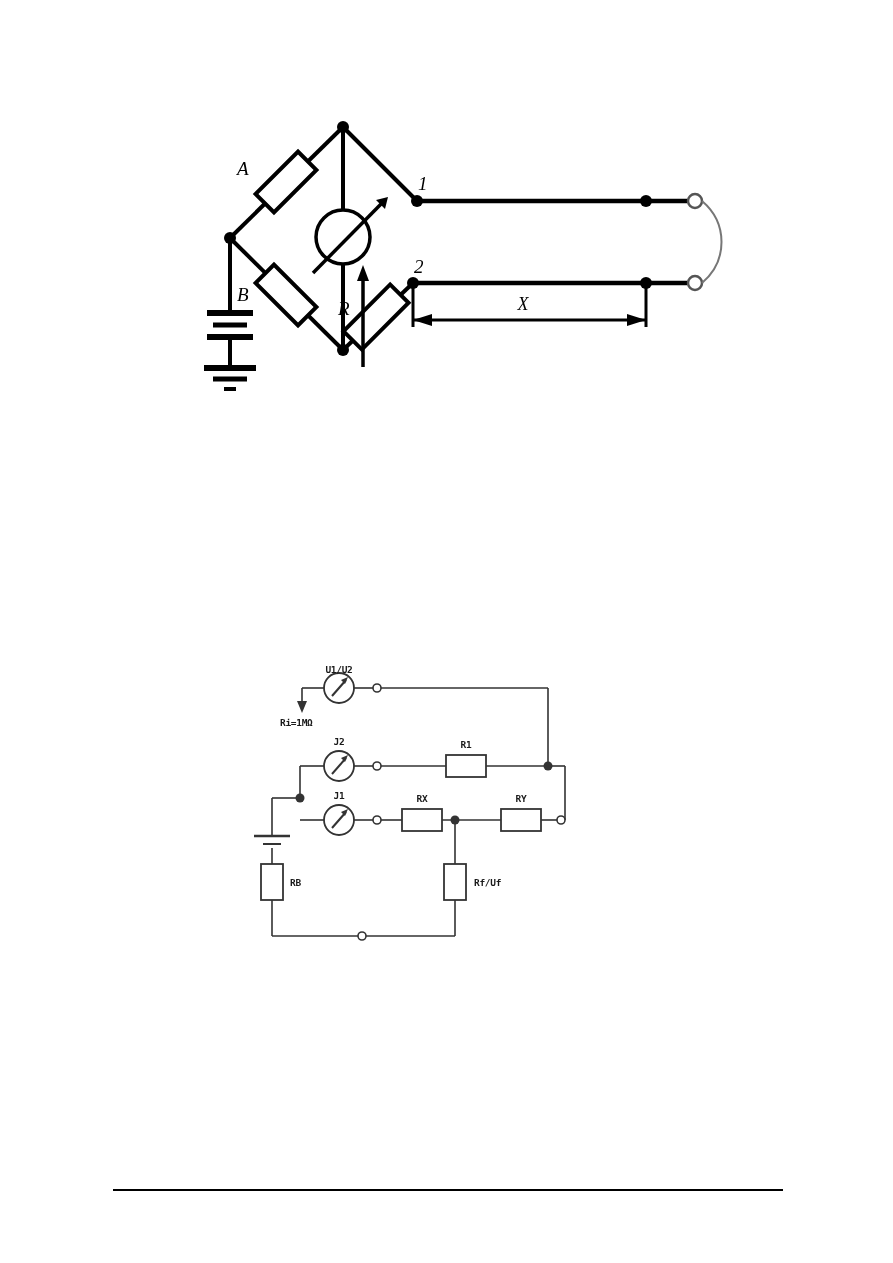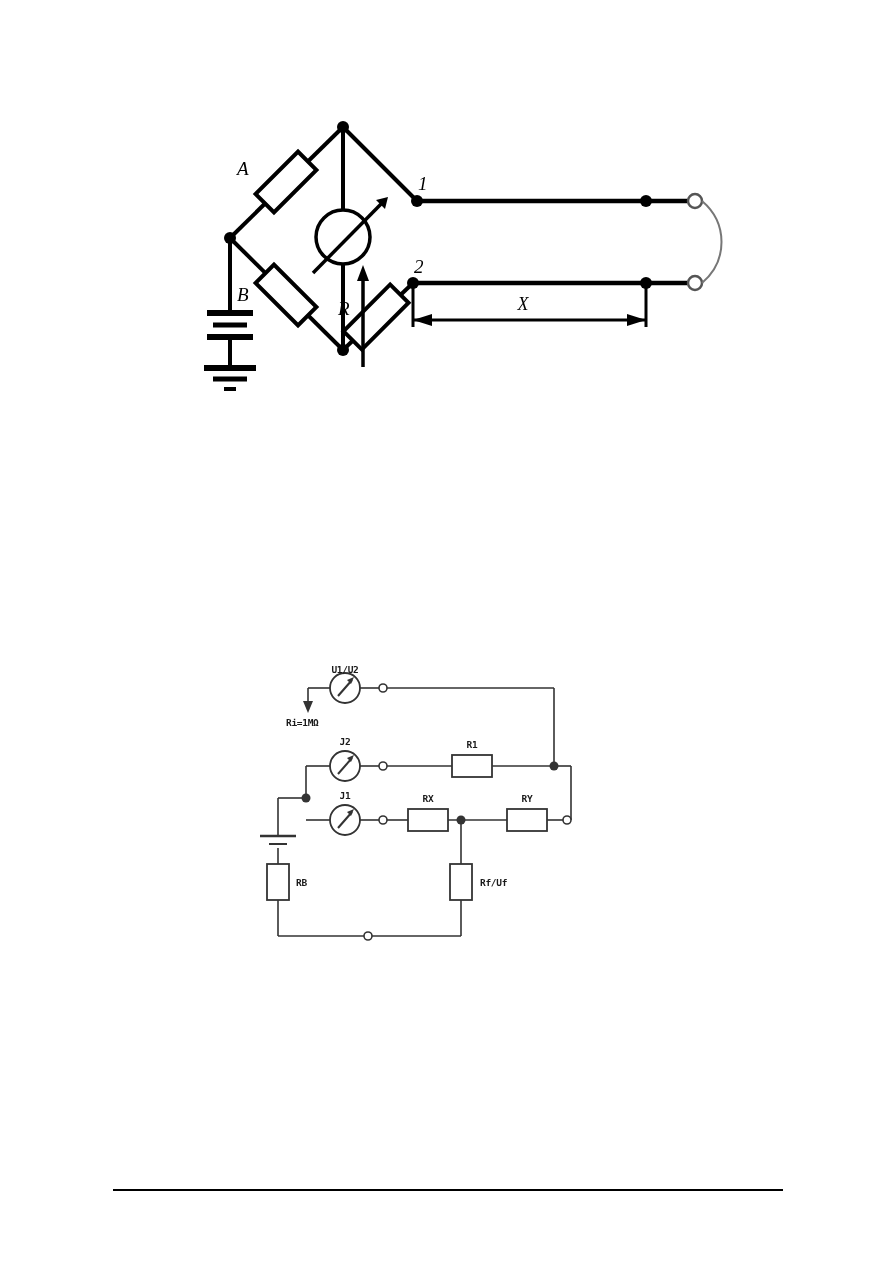--- a/index.html
+++ b/index.html
@@ -23,21 +23,21 @@
   .fig {
     position: absolute;
   }
   #figure-bridge {
     left: 180px;
     top: 105px;
     width: 560px;
     height: 330px;
   }
   #figure-network {
-    left: 256px;
+    left: 250px;
     top: 668px;
     width: 370px;
     height: 295px;
   }
   #footer-rule {
     position: absolute;
     left: 113px;
     top: 1189px;
     width: 670px;
     height: 0;

